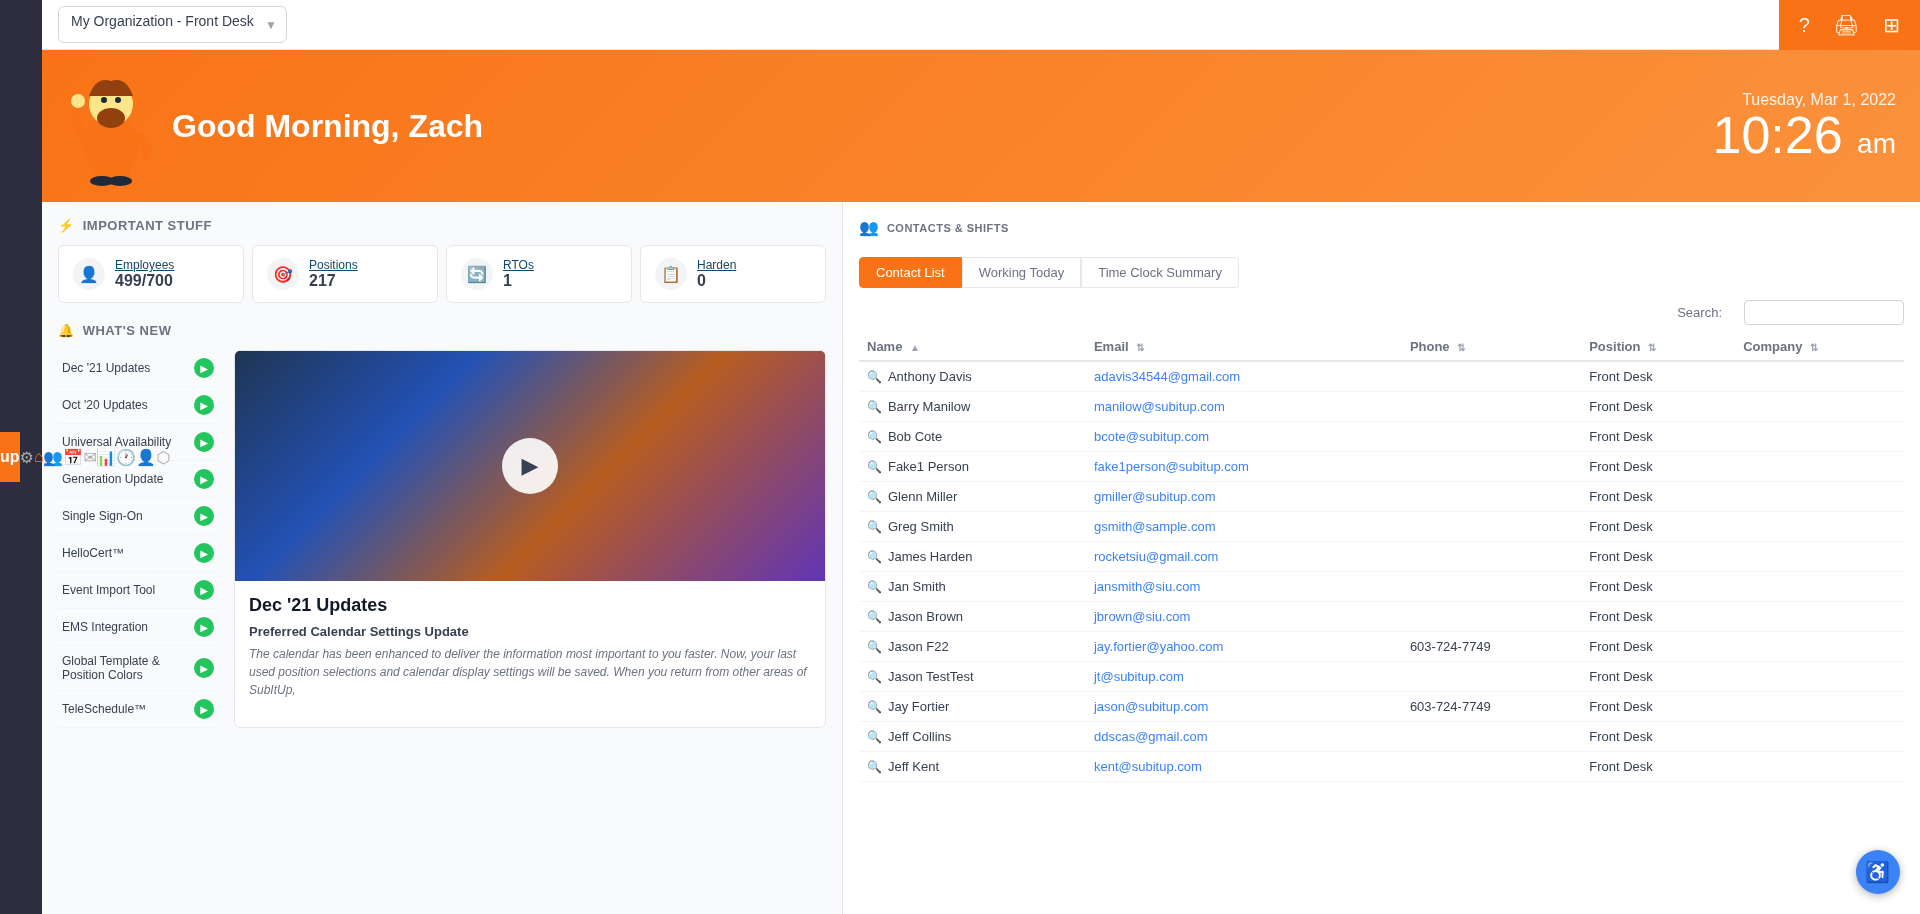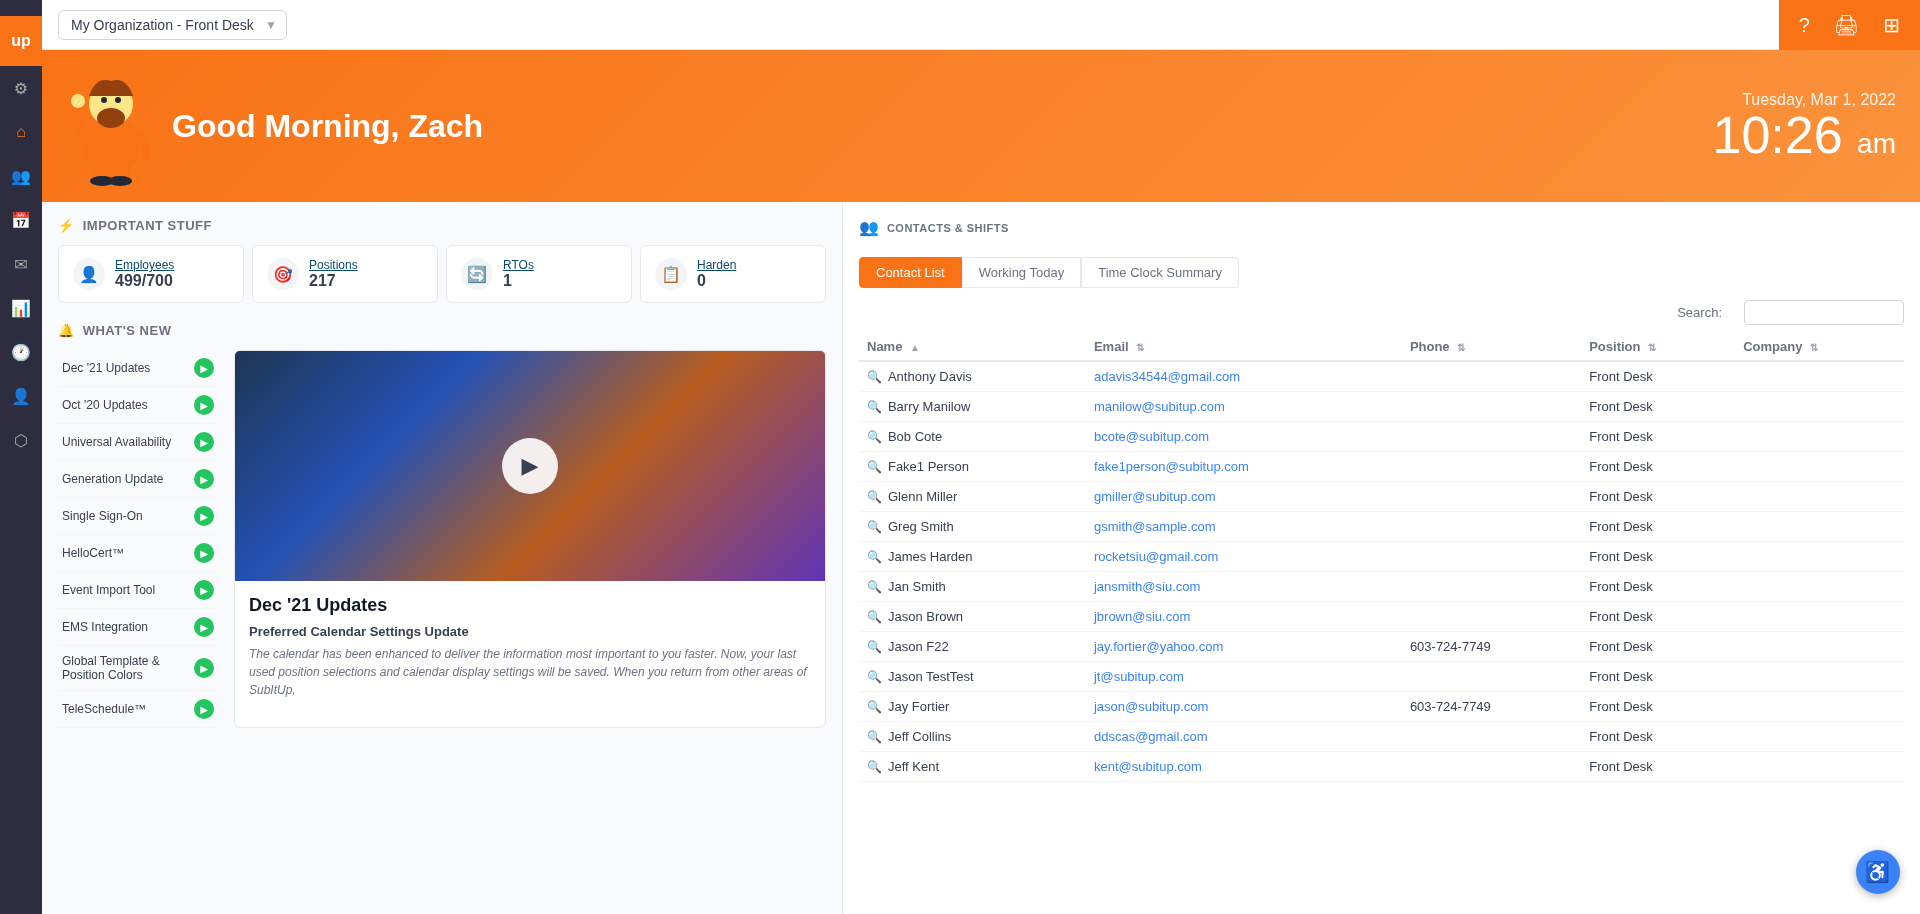--- a/index.html
+++ b/index.html
@@ -3,23 +3,22 @@
   <meta charset="utf-8">
   <style>
     * { box-sizing: border-box; margin: 0; padding: 0; }
     body { font-family: -apple-system, BlinkMacSystemFont, 'Segoe UI', sans-serif; background: #f5f5f5; display: flex; height: 914px; overflow: hidden; }
 
     
     .sidebar {
       width: 42px;
       background: #2d2d3f;
       display: flex;
-      flex-direction: column;
       align-items: center;
-      padding: 16px;
+      padding: 0;
       flex-shrink: 0;
       z-index: 10;
     }
     .sidebar-logo {
       width: 42px;
       height: 50px;
       background: #f97316;
       display: flex; align-items: center; justify-content: center;
       color: white; font-weight: bold; font-size: 14px;
     }
@@ -50,21 +49,21 @@
       align-items: center;
       padding: 0 16px;
       border-bottom: 1px solid #e5e7eb;
       justify-content: space-between;
       flex-shrink: 0;
     }
     .topbar-left { display: flex; align-items: center; gap: 8px; }
     .org-select {
       border: 1px solid #d1d5db;
       border-radius: 6px;
-      padding: 6px 32px 6px 12px;
+      padding: 6px 32px 13px 12px;
       font-size: 14px;
       color: #374151;
       background: white;
       appearance: none;
       min-width: 220px;
       cursor: pointer;
     }
     .org-select-wrap { position: relative; display: flex; align-items: center; }
     .org-select-wrap .chevron {
       position: absolute; right: 10px; color: #9ca3af; font-size: 12px; pointer-events: none;

